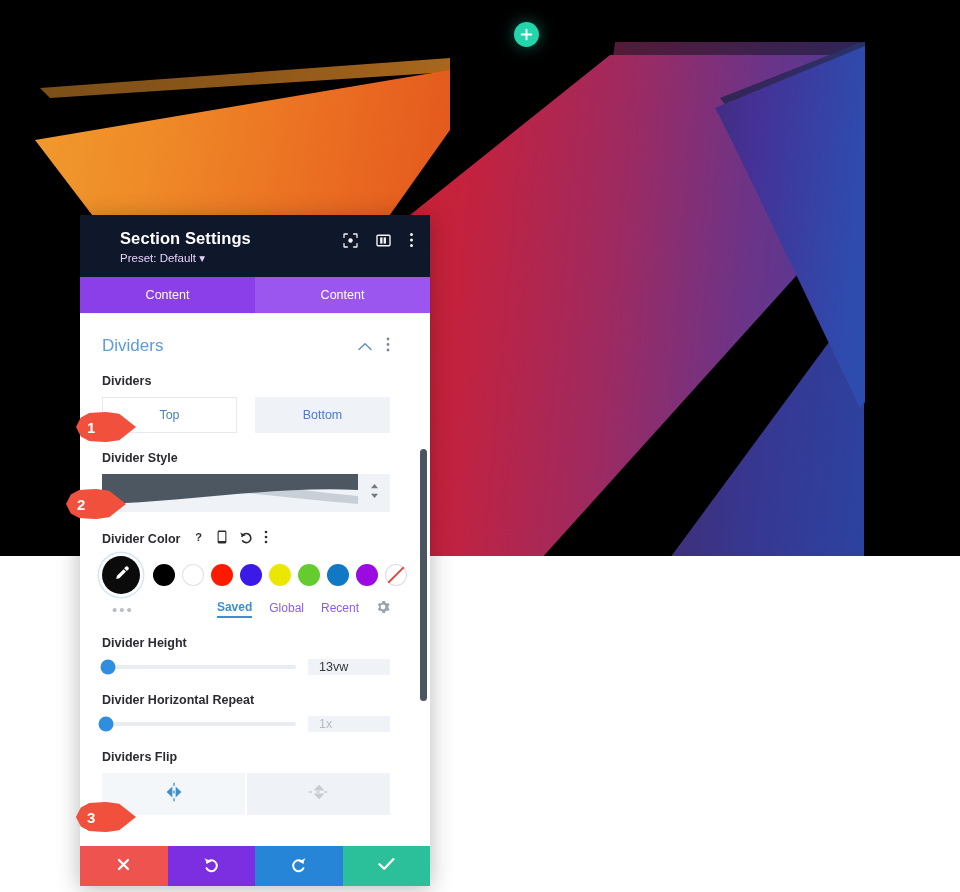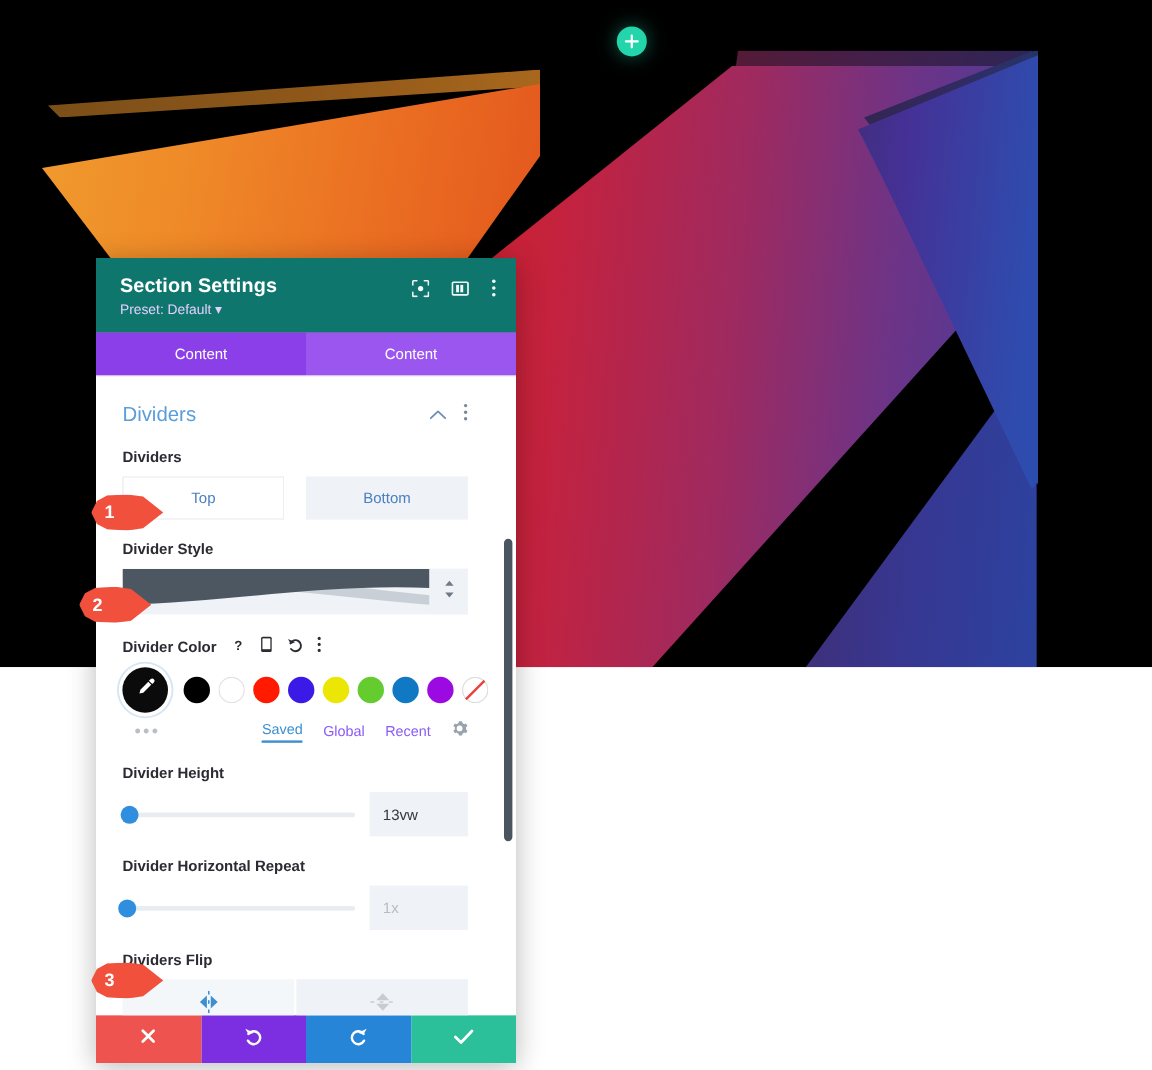--- a/index.html
+++ b/index.html
@@ -91,22 +91,22 @@
   
   .panel {
     position: absolute; left: 80px; top: 215px;
     width: 350px; height: 671px;
     background: #ffffff;
     box-shadow: 0 3px 22px rgba(0,0,0,.28);
     display: flex; flex-direction: column;
     overflow: hidden;
   }
   .panel-header {
-    background: #0f766e;
-    padding: 14px 18px 12px 20px;
+    background: #0f172a;
+    padding: 14px 18px 12px 40px;
     position: relative;
     flex: 0 0 auto;
   }
   .panel-title {
     color: #ffffff; font-size: 16.5px; font-weight: bold;
     letter-spacing: .1px;
   }
   .panel-preset {
     color: #e3d0fb; font-size: 11.5px; margin-top: 3px;
   }
@@ -192,35 +192,35 @@
     content: ""; position: absolute; left: -3px; top: 9.5px;
     width: 28px; height: 2px; background: #e8413c;
     transform: rotate(-45deg);
   }
   .palette-foot {
     display: flex; align-items: center; margin-top: 2px;
   }
   .dots-more { color: #b9bec7; font-size: 15px; letter-spacing: 2px; cursor: pointer; padding-left: 10px; }
   .palette-tabs { margin-left: auto; display: flex; align-items: center; gap: 17px; }
   .ptab { font-size: 12px; color: #8b5cf6; cursor: pointer; padding-bottom: 2px; }
-  .ptab.active { color: #3e8fd0; border-bottom: 2px solid #3e8fd0; font-weight: normal; }
+  .ptab.active { color: #3e8fd0; border-bottom: 2px solid #3e8fd0; font-weight: bold; }
 
   
   .slider-row { display: flex; align-items: center; gap: 12px; }
   .slider-track {
     flex: 1; height: 4px; background: #e9edf2; border-radius: 2px;
     position: relative; cursor: pointer;
   }
   .slider-knob {
     position: absolute; left: 4px; top: 50%; transform: translate(-50%,-50%);
     width: 15px; height: 15px; border-radius: 50%; background: #2f8ede;
     cursor: grab;
   }
   .slider-value {
-    width: 82px; height: 37px; background: #eff2f6;
+    width: 82px; height: 16px; background: #eff2f6;
     display: flex; align-items: center; padding-left: 11px;
     font-size: 12.5px; color: #33383f; cursor: text;
   }
   .slider-value.muted { color: #b7bcc4; }
 
   
   .flip-group { display: flex; gap: 2px; }
   .flip-btn {
     flex: 1; padding: 9px 0; background: #f4f7fa;
     display: flex; align-items: center; justify-content: center;

